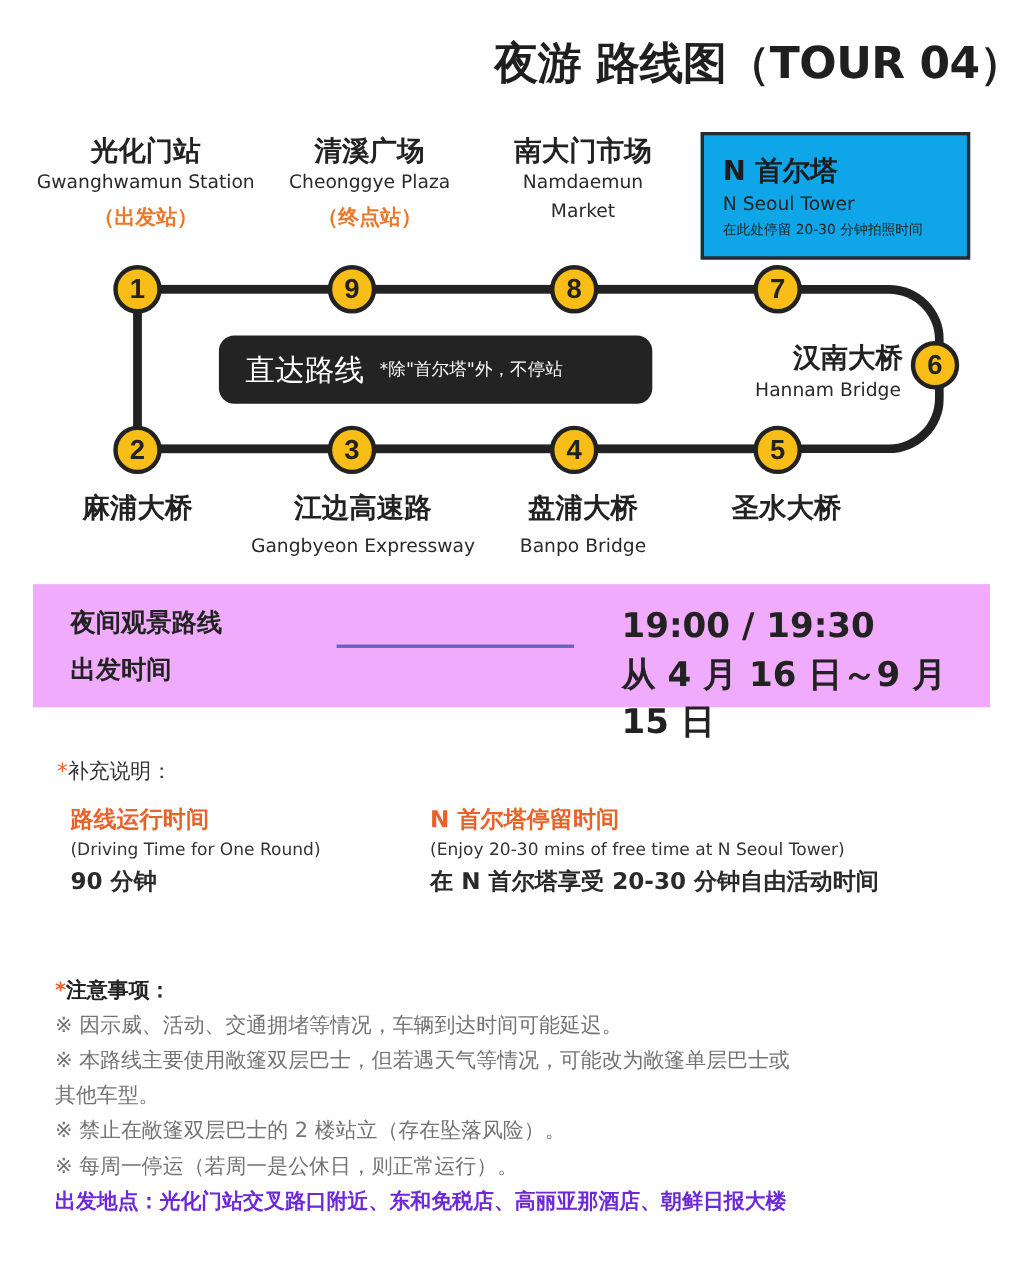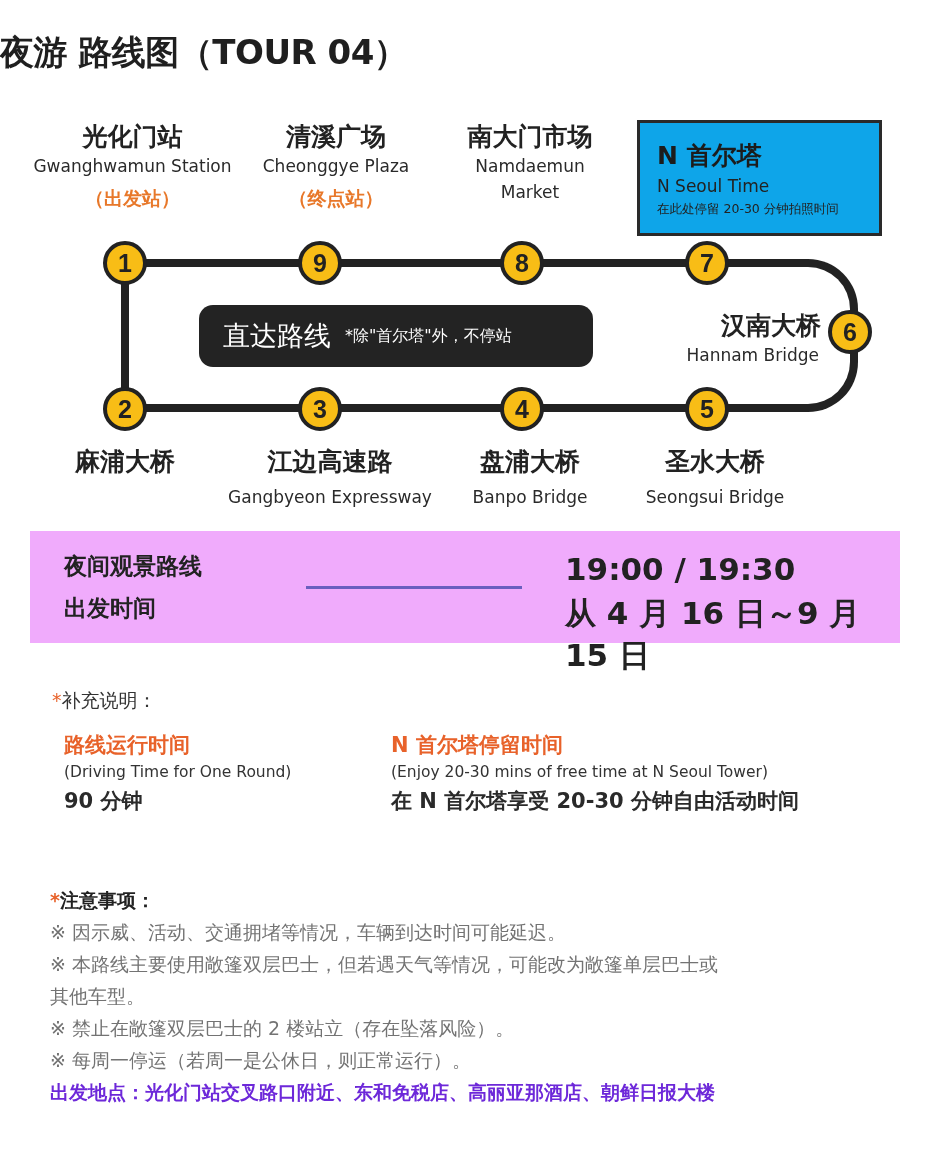--- a/index.html
+++ b/index.html
@@ -1,21 +1,21 @@
 <!DOCTYPE html>
 <html><head>
   <meta charset="utf-8">
   <style>
     * { box-sizing: border-box; margin: 0; padding: 0; }
     html, body { width: 930px; height: 1150px; background: #ffffff; overflow: hidden; }
     body { position: relative; font-family: "DejaVu Sans", "Liberation Sans", sans-serif; color: #1e1e1e; }
 
     .title {
-      position: absolute; left: 0; top: 30px; width: 930px; text-align: left;
-      font-size: 34px; font-weight: bold; color: #1f1f1f; letter-spacing: -0.5px;
+      position: absolute; left: 0; top: 30px; width: 930px; text-align: right;
+      font-size: 40px; font-weight: bold; color: #1f1f1f; letter-spacing: -0.5px;
     }
 
     
     .st { position: absolute; text-align: center; white-space: nowrap; }
     .st .zh { font-size: 25px; font-weight: bold; color: #222; line-height: 32px; }
     .st .en { font-size: 17px; color: #2a2a2a; line-height: 26px; }
     .st .tag { font-size: 19px; font-weight: bold; color: #e8782a; line-height: 30px; margin-top: 4px; }
 
     
     .line { position: absolute; background: #222; }
@@ -103,21 +103,21 @@
   <div class="tag">（终点站）</div>
 </div>
 <div class="st" style="left:440px; top:121px; width:180px;">
   <div class="zh">南大门市场</div>
   <div class="en">Namdaemun</div>
   <div class="en">Market</div>
 </div>
 
 <div class="tower-box">
   <div class="zh">N 首尔塔</div>
-  <div class="en">N Seoul Time</div>
+  <div class="en">N Seoul Tower</div>
   <div class="note">在此处停留 20-30 分钟拍照时间</div>
 </div>
 
 <div class="direct">
   <span class="big">直达路线</span>
   <span class="small">*除"首尔塔"外，不停站</span>
 </div>
 
 <div class="st" style="left:660px; top:310px; width:165px; text-align:right;">
   <div class="zh" style="margin-right:4px;">汉南大桥</div>
@@ -130,21 +130,20 @@
 <div class="st" style="left:210px; top:446px; width:240px;">
   <div class="zh">江边高速路</div>
   <div class="en" style="margin-top:6px;">Gangbyeon Expressway</div>
 </div>
 <div class="st" style="left:450px; top:446px; width:160px;">
   <div class="zh">盘浦大桥</div>
   <div class="en" style="margin-top:6px;">Banpo Bridge</div>
 </div>
 <div class="st" style="left:625px; top:446px; width:180px;">
   <div class="zh">圣水大桥</div>
-  <div class="en" style="margin-top:6px;">Seongsui Bridge</div>
 </div>
 
 <div class="sched">
   <div class="lbl" style="top:20px;">夜间观景路线</div>
   <div class="lbl" style="top:62px;">出发时间</div>
   <div class="divider"></div>
   <div class="val" style="top:20px;">19:00 / 19:30</div>
   <div class="val" style="top:62px;">从 4 月 16 日～9 月 15 日</div>
 </div>
 

